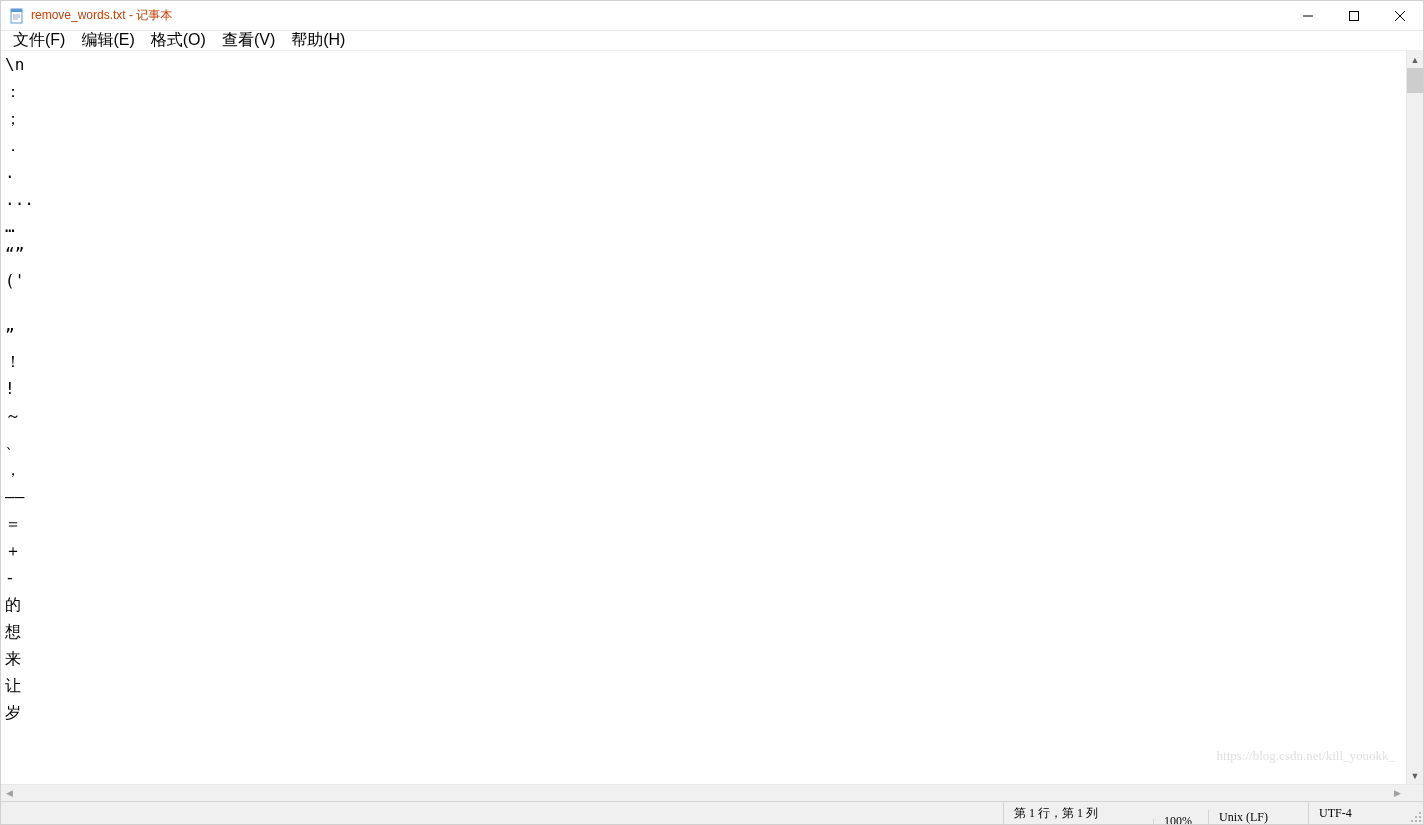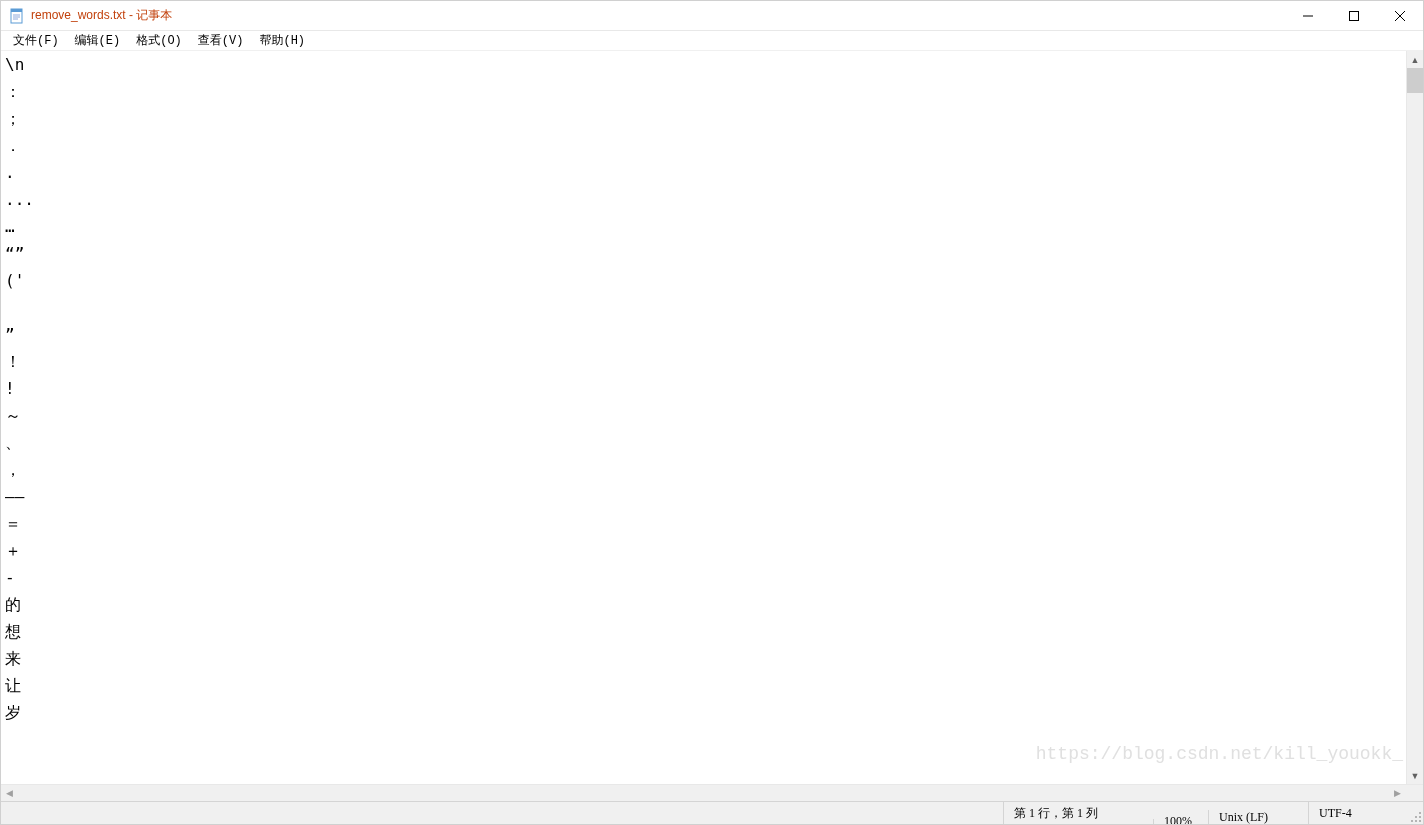--- a/index.html
+++ b/index.html
@@ -54,24 +54,23 @@
     .menubar {
       height: 20px;
       background: #ffffff;
       display: flex;
       align-items: center;
       padding-left: 4px;
       border-bottom: 1px solid #f0f0f0;
     }
     .menu-item {
       padding: 1px 8px;
-      font-size: 12px;
+      font-size: 16px;
       cursor: pointer;
       color: #000000;
-      font-family: Liberation Mono, monospace;
     }
     .content-area {
       flex: 1;
       display: flex;
       overflow: hidden;
       position: relative;
     }
     .text-content {
       flex: 1;
       font-family: "Consolas", "SimSun", monospace;
@@ -167,26 +166,26 @@
       border-left: 1px solid #d4d4d4;
       color: #000000;
       min-width: 60px;
     }
     .status-cell.pos { min-width: 150px; }
     .status-cell.zoom { min-width: 55px; margin-top: 17px; }
     .status-cell.eol { min-width: 100px; margin-top: 8px; }
     .status-cell.enc { min-width: 115px; }
     .watermark {
       position: absolute;
-      right: 20px;
+      right: 28px;
       bottom: 20px;
       color: #e0e0e0;
-      font-size: 18px;
+      font-size: 13px;
       pointer-events: none;
-      font-family: Liberation Mono, monospace;
+      font-family: Liberation Serif, serif;
     }
     .resize-grip {
       position: absolute;
       right: 0;
       bottom: 0;
       width: 16px;
       height: 16px;
     }
   </style>
 </head>

